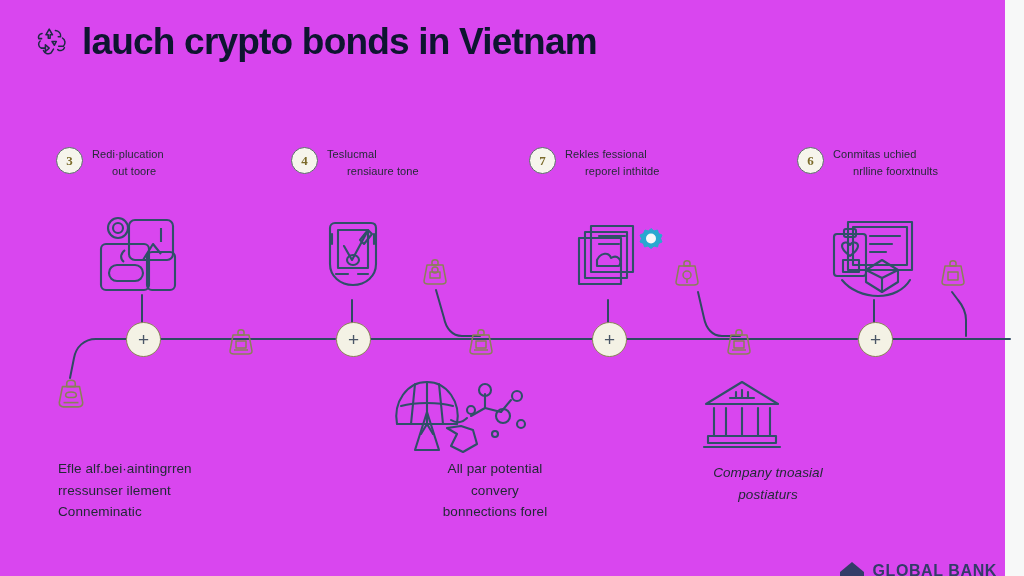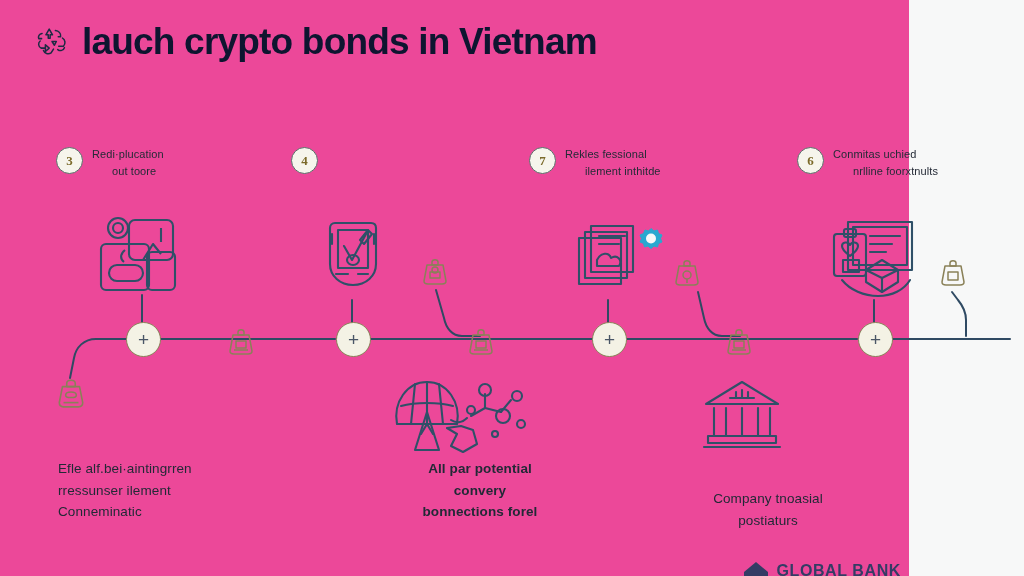--- a/index.html
+++ b/index.html
@@ -9,23 +9,23 @@
   body {
     width: 1024px;
     height: 576px;
     background: #f7f8f8;
     font-family: "Liberation Sans", sans-serif;
     overflow: hidden;
     position: relative;
   }
   #canvas {
     position: relative;
-    width: 909px;
+    width: 1005px;
     height: 576px;
-    background: #ec4899;
+    background: #d946ef;
   }
 
   
   .title-row {
     position: absolute;
     left: 34px;
     top: 22px;
     display: flex;
     align-items: center;
     gap: 10px;
@@ -193,27 +193,31 @@
   <div class="step" style="left:56px; top:146px;">
     <div class="step-badge">3</div>
     <div class="step-text">
       <span>Redi·plucation</span>
       <span class="l2">out toore</span>
     </div>
   </div>
 
   <div class="step" style="left:291px; top:146px;">
     <div class="step-badge">4</div>
+    <div class="step-text">
+      <span>Teslucmal</span>
+      <span class="l2">rensiaure tone</span>
+    </div>
   </div>
 
   <div class="step" style="left:529px; top:146px;">
     <div class="step-badge">7</div>
     <div class="step-text">
       <span>Rekles fessional</span>
-      <span class="l2">ilement inthitde</span>
+      <span class="l2">reporel inthitde</span>
     </div>
   </div>
 
   <div class="step" style="left:797px; top:146px;">
     <div class="step-badge">6</div>
     <div class="step-text">
       <span>Conmitas uchied</span>
       <span class="l2">nrlline foorxtnults</span>
     </div>
   </div>
@@ -370,21 +374,21 @@
       <circle cx="100" cy="18" r="6"></circle>
       <circle cx="118" cy="44" r="7"></circle>
       <circle cx="132" cy="24" r="5"></circle>
       <circle cx="86" cy="38" r="4"></circle>
       <circle cx="136" cy="52" r="4"></circle>
       <circle cx="110" cy="62" r="3"></circle>
       <path d="M66 48 C72 52 78 50 82 46"></path>
       <path d="M62 56 L72 62 L66 74 L78 80 L92 72 L88 58 L76 54 Z"></path>
     </g>
   </svg>
-  <div class="caption center" style="left:362px; top:458px; width:180px;font-weight:bold;">
+  <div class="caption center" style="left:377px; top:458px; width:180px;">
     <div>All par potential</div>
     <div>convery</div>
     <div>bonnections forel</div>
   </div>
 
   <svg style="position:absolute; left:700px; top:378px; width:84px; height:72px;" viewBox="0 0 84 72">
     <g fill="none" stroke="#2f5068" stroke-width="2.1" stroke-linejoin="round" stroke-linecap="round">
       <path d="M6 26 L42 4 L78 26 Z"></path>
       <line x1="10" y1="26" x2="74" y2="26"></line>
       <path d="M30 20 L54 20"></path>
@@ -393,21 +397,21 @@
       <path d="M48 14 L48 20"></path>
       <line x1="14" y1="30" x2="14" y2="58"></line>
       <line x1="26" y1="30" x2="26" y2="58"></line>
       <line x1="42" y1="30" x2="42" y2="58"></line>
       <line x1="58" y1="30" x2="58" y2="58"></line>
       <line x1="70" y1="30" x2="70" y2="58"></line>
       <rect x="8" y="58" width="68" height="7"></rect>
       <line x1="4" y1="69" x2="80" y2="69"></line>
     </g>
   </svg>
-  <div class="caption center" style="left:650px; top:488px; width:180px;">
+  <div class="caption center" style="left:650px; top:462px; width:180px;font-style:italic;">
     <div>Company tnoasial</div>
     <div>postiaturs</div>
   </div>
 
   <div class="watermark">
     <svg style="width:26px; height:22px;" viewBox="0 0 26 22">
       <path d="M13 2 L25 12 L25 22 L1 22 L1 12 Z" fill="#2d3c63"></path>
     </svg>
     <div class="watermark-text">GLOBAL BANK</div>
   </div>

